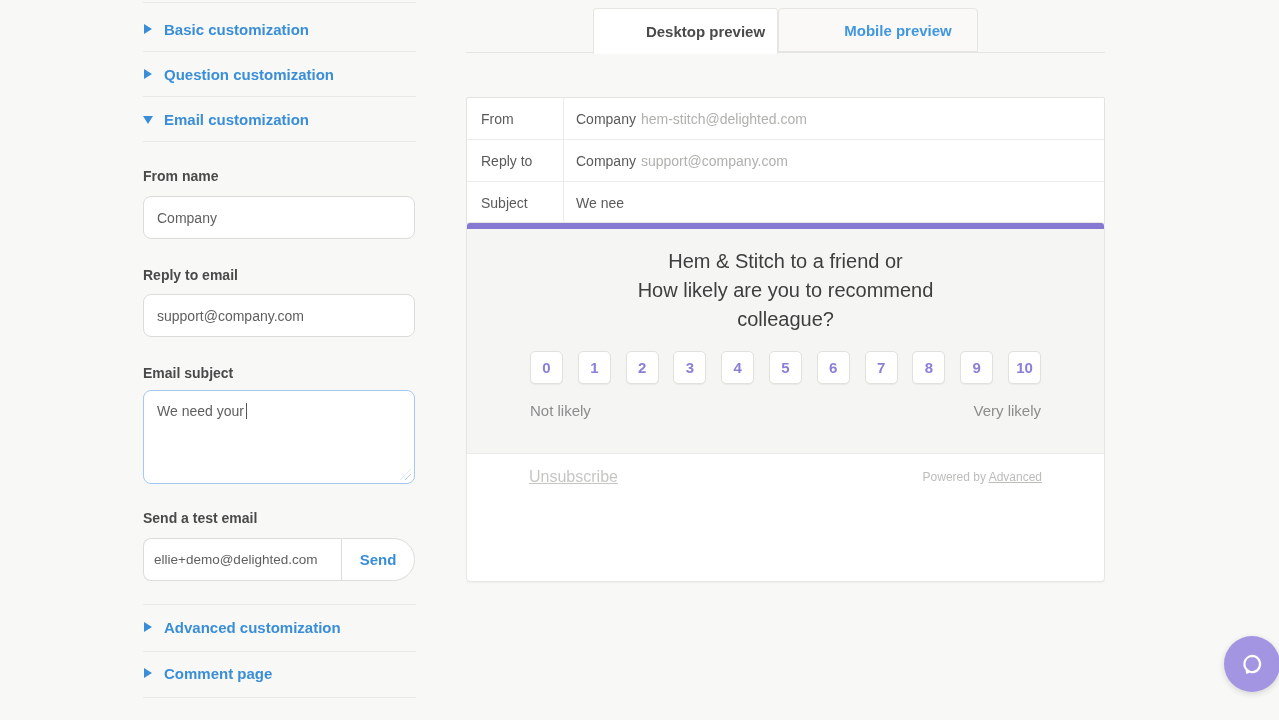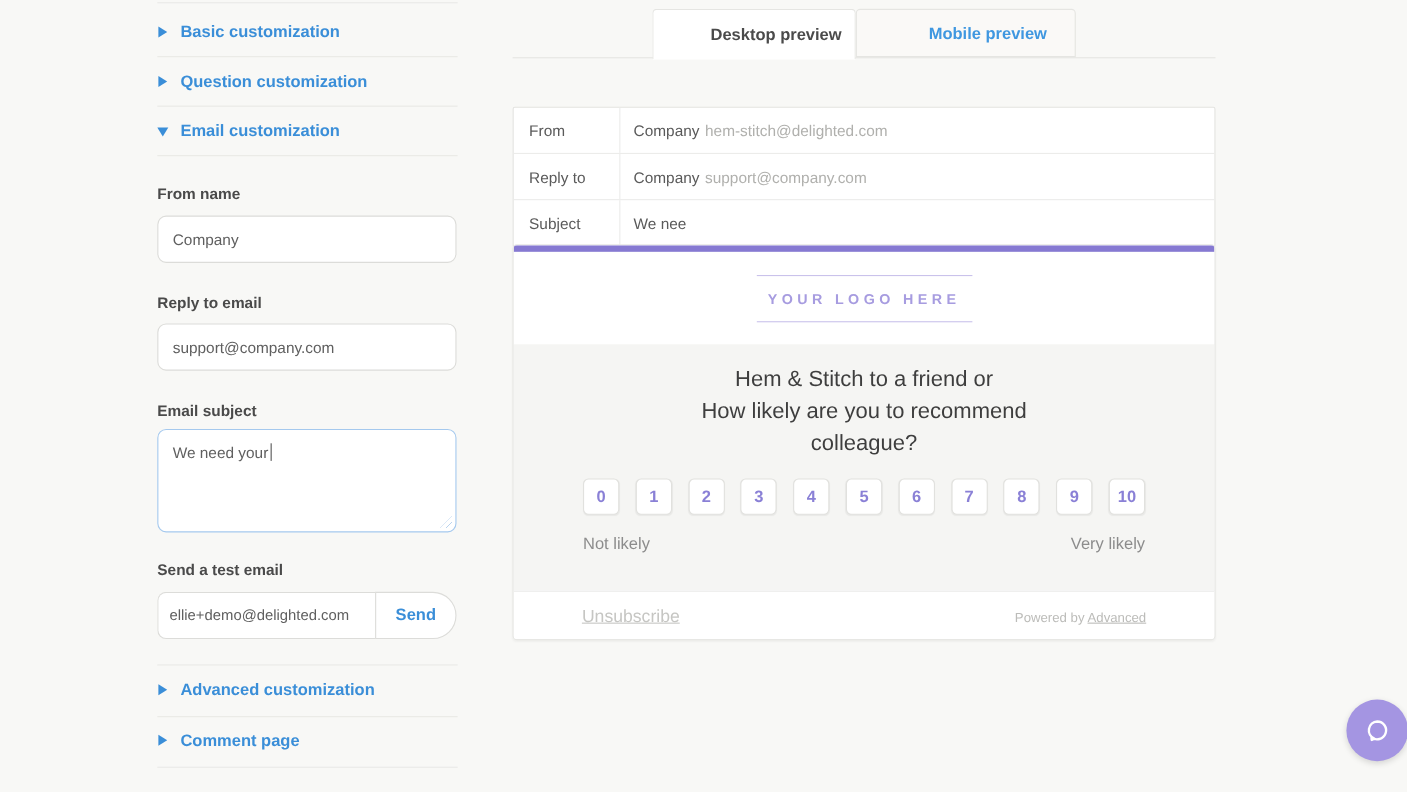--- a/index.html
+++ b/index.html
@@ -180,27 +180,20 @@
     <div class="hdr-row">
       <div class="hdr-cell-label">Subject</div>
       <div class="hdr-cell-value">
         <span class="val-plain">We nee</span>
       </div>
     </div>
   </div>
 
   <div class="email-card">
     <div class="brand-bar"></div>
-    <div class="logo-wrap">
-      <div class="logo-block">
-        <div class="logo-line"></div>
-        <div class="logo-text">YOUR LOGO HERE</div>
-        <div class="logo-line"></div>
-      </div>
-    </div>
     <div class="survey-body">
       <div class="question">
         <div>Hem &amp; Stitch to a friend or</div>
         <div>How likely are you to recommend</div>
         <div>colleague?</div>
       </div>
       <div class="scale-row">
         <div class="scale-btn">0</div>
         <div class="scale-btn">1</div>
         <div class="scale-btn">2</div>

